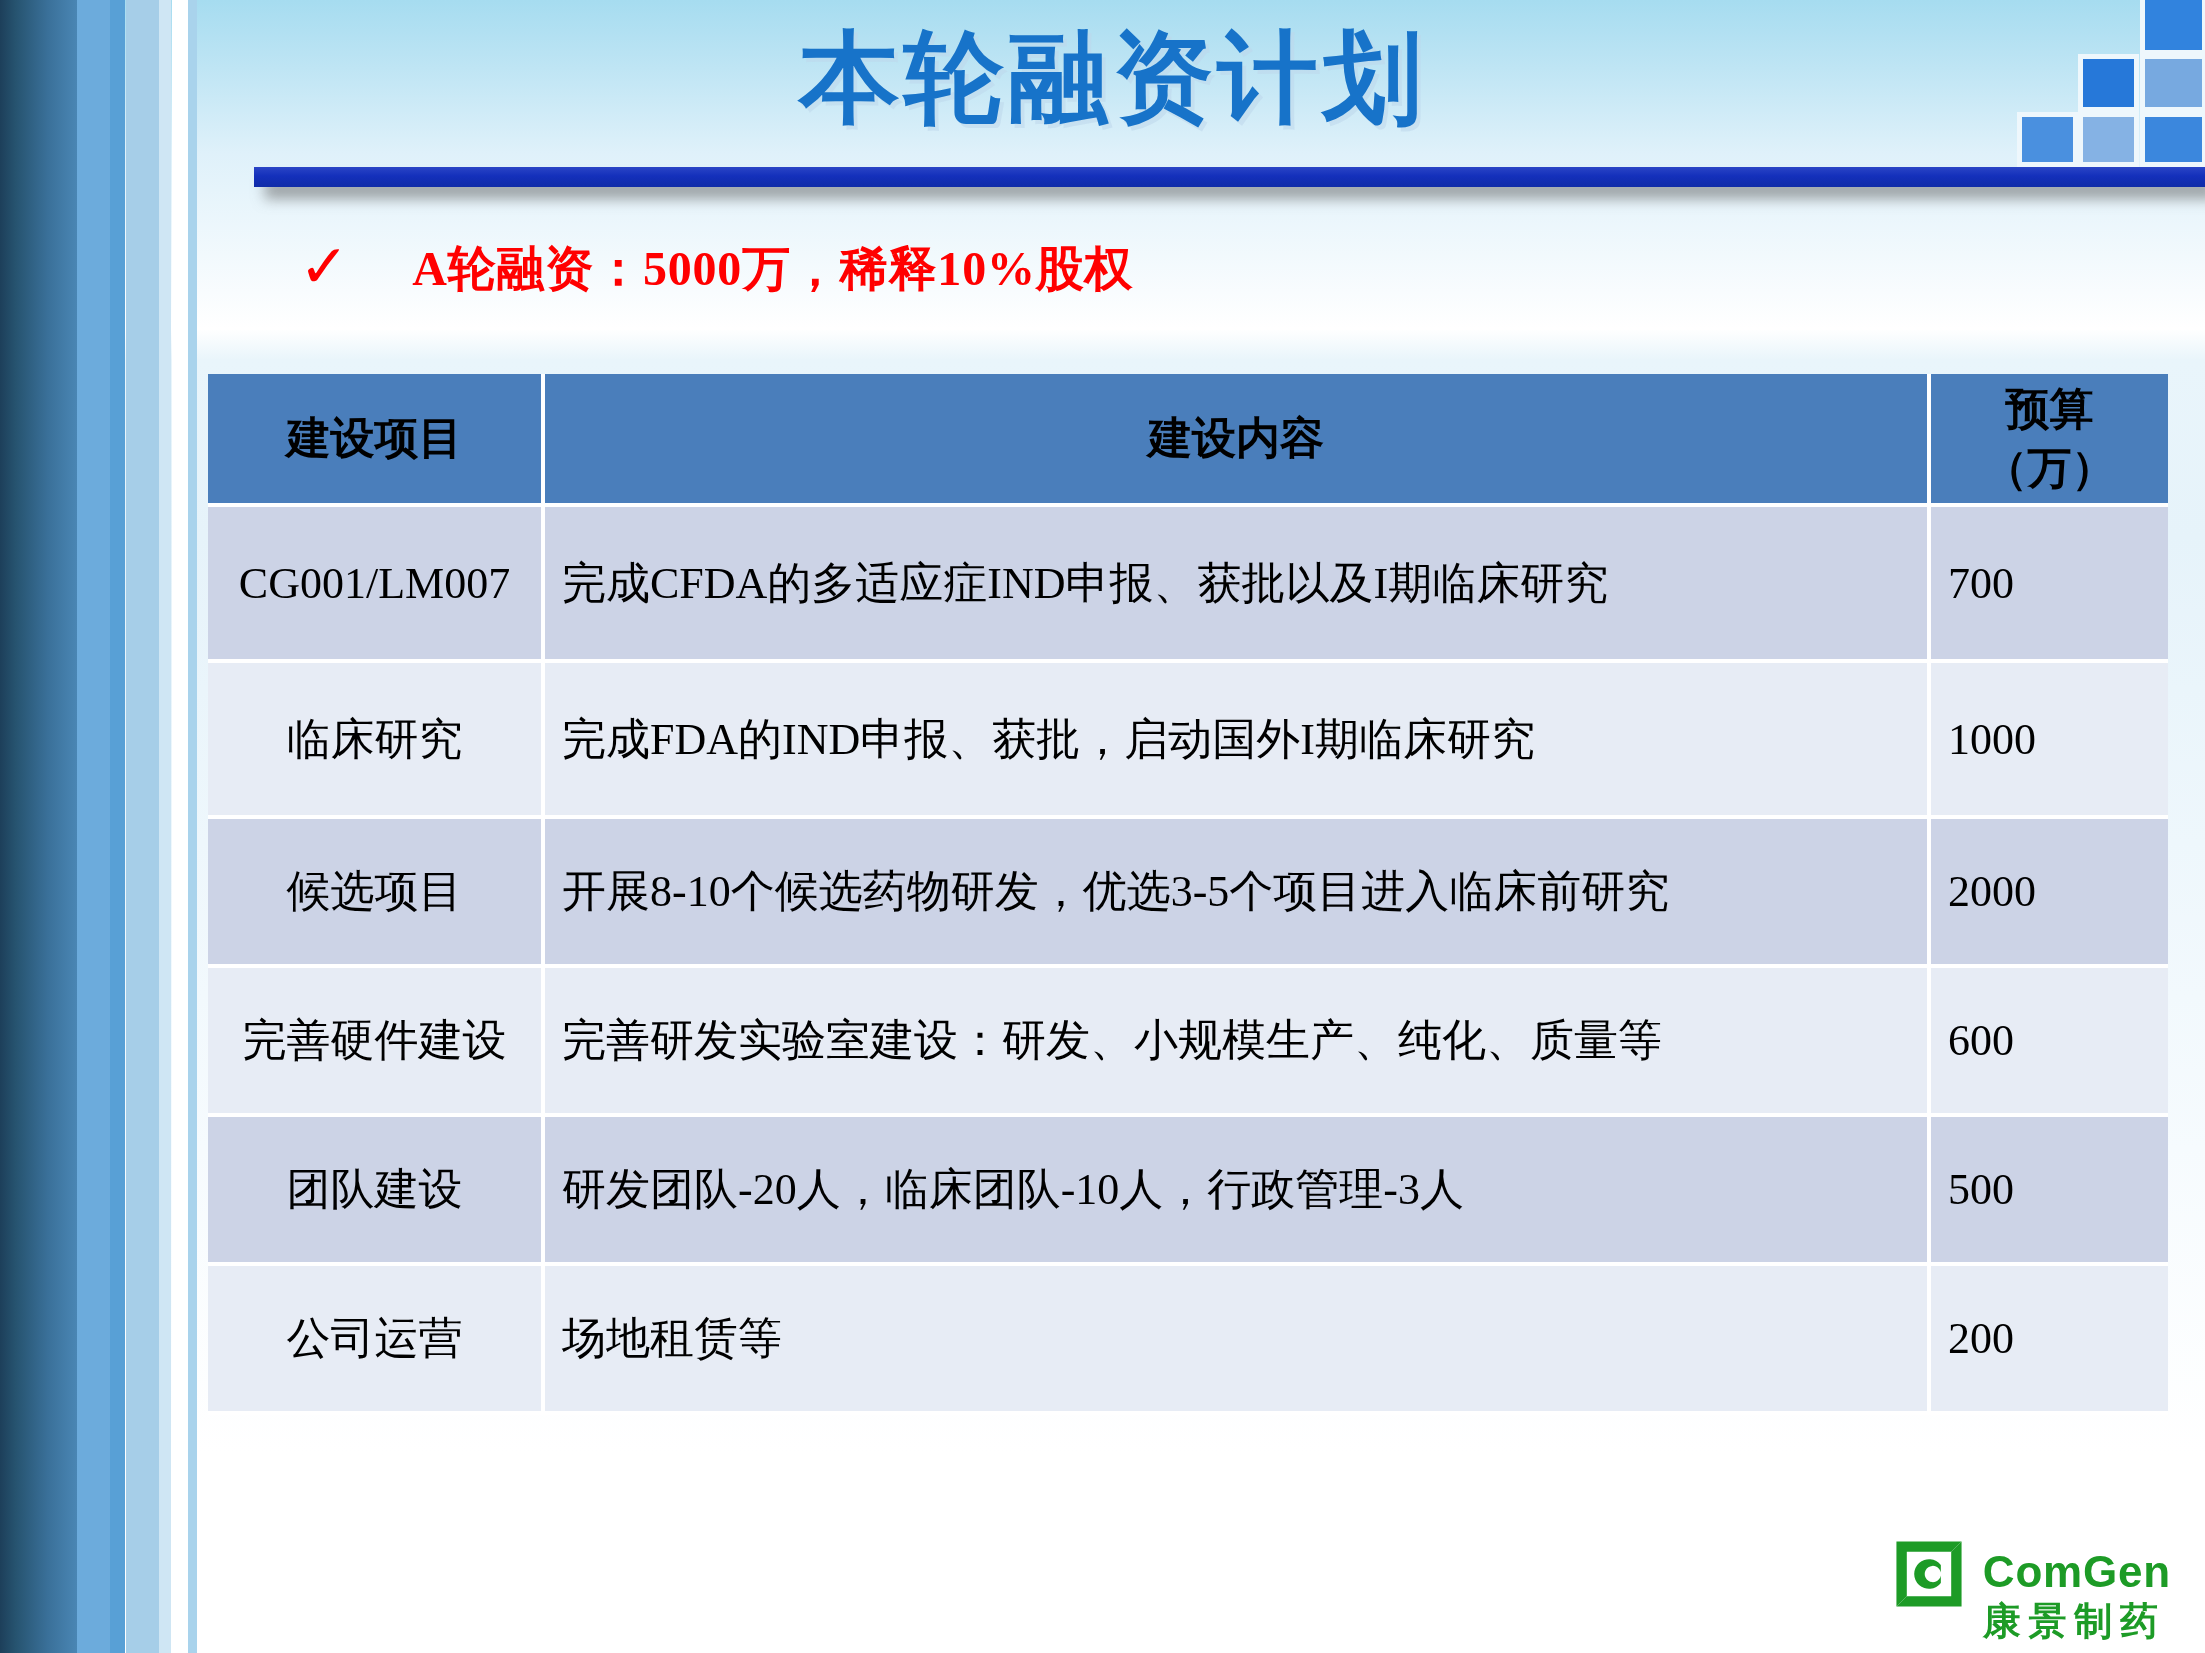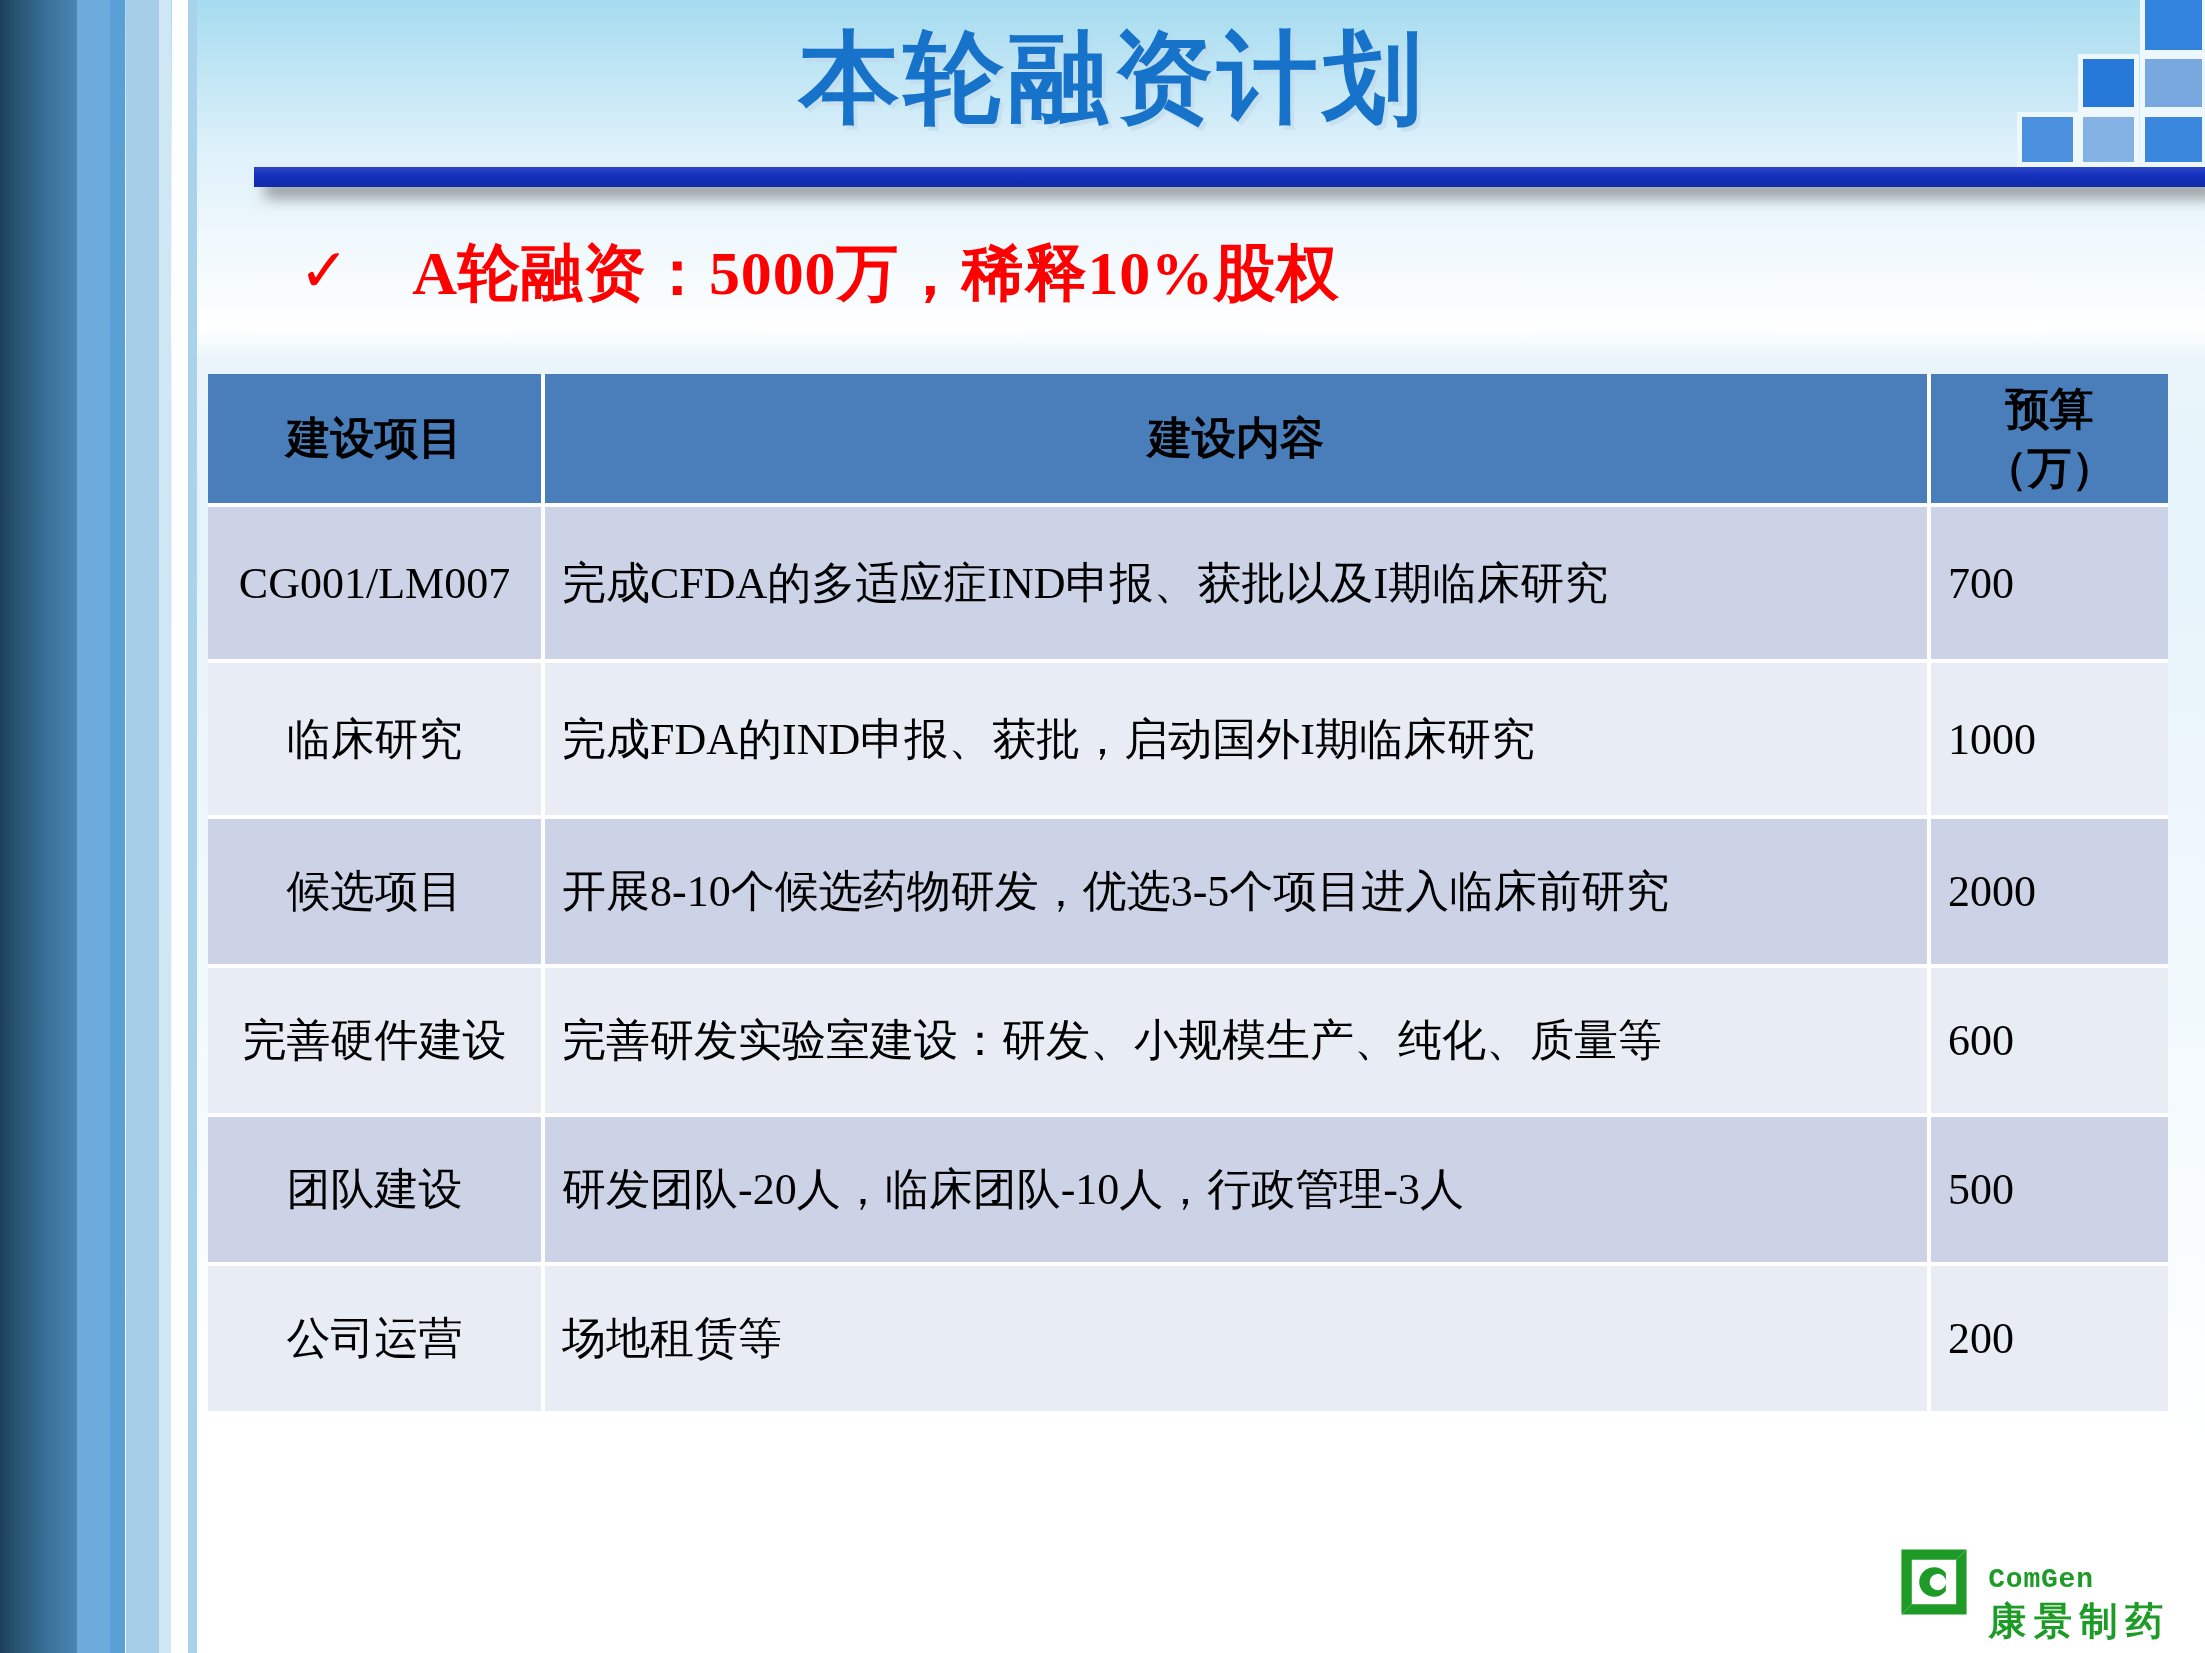--- a/index.html
+++ b/index.html
@@ -128,21 +128,21 @@
     font-family: "DejaVu Sans", sans-serif;
     font-size: 60px;
     color: #ff0000;
     line-height: 1;
     margin-right: 63px;
     transform: translateY(-3.1px);
   }
   .bullet-text {
     font-family: "Liberation Serif", "DejaVu Serif", serif;
     font-weight: bold;
-    font-size: 62px;
+    font-size: 48px;
     line-height: 1.1;
     color: #ff0000;
     white-space: nowrap;
     letter-spacing: 0.8px;
   }
 
   
   .table-wrap {
     position: absolute;
     left: 208px;
@@ -206,23 +206,23 @@
     margin-right: 17px;
     flex: 0 0 auto;
   }
   .logo-text {
     display: flex;
     flex-direction: column;
     justify-content: center;
     line-height: 1;
   }
   .logo-en {
-    font-family: Liberation Mono, monospace;
-    font-weight: bold;
-    font-size: 28px;
+    font-family: Liberation Sans, sans-serif;
+    font-weight: bold;
+    font-size: 44px;
     color: #1d9b26;
     letter-spacing: 0.8px;
     margin-top: 42px;
   }
   .logo-cn {
     font-family: "Liberation Sans", "DejaVu Sans", sans-serif;
     font-weight: bold;
     font-size: 38px;
     color: #1d9b26;
     letter-spacing: 7.7px;

